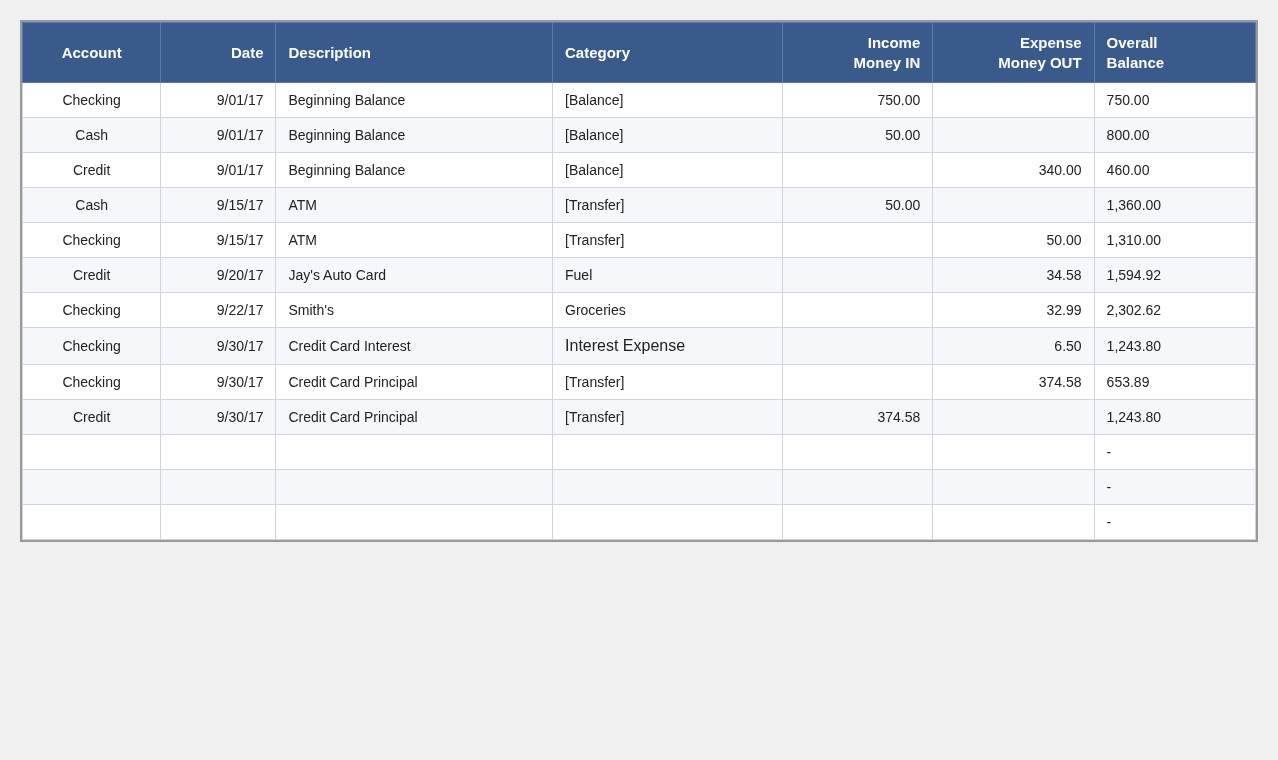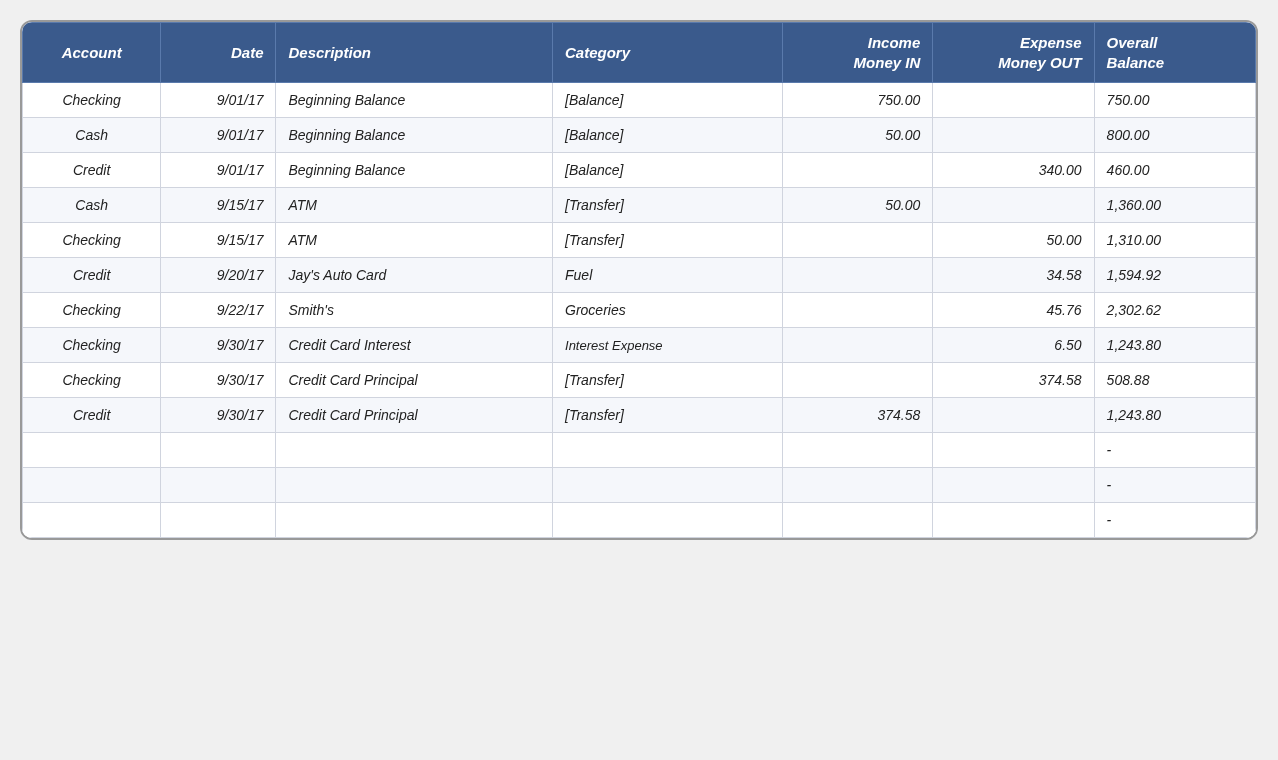--- a/index.html
+++ b/index.html
@@ -15,23 +15,22 @@
       justify-content: center;
       align-items: flex-start;
       padding: 20px;
       min-height: 760px;
       width: 1278px;
     }
 
     .table-container {
       width: 1240px;
       border: 2px solid #999;
-      border-radius: 12px;
+      border-radius: 0;
       overflow: hidden;
-      font-style: italic;
     }
 
     table {
       width: 100%;
       border-collapse: collapse;
       background: #fff;
     }
 
     thead tr {
       background: #3a5a8c;
@@ -144,40 +143,40 @@
           <td class="col-income"></td>
           <td class="col-expense">34.58</td>
           <td class="col-balance">1,594.92</td>
         </tr>
         <tr>
           <td class="col-account">Checking</td>
           <td class="col-date">9/22/17</td>
           <td class="col-description">Smith's</td>
           <td class="col-category">Groceries</td>
           <td class="col-income"></td>
-          <td class="col-expense">45.76</td>
+          <td class="col-expense">32.99</td>
           <td class="col-balance">2,302.62</td>
         </tr>
         <tr>
           <td class="col-account">Checking</td>
           <td class="col-date">9/30/17</td>
           <td class="col-description">Credit Card Interest</td>
-          <td class="col-category" style="font-size: 13px; margin-left: 43px;">Interest Expense</td>
+          <td class="col-category" style="font-size: 16px; margin-left: 43px;">Interest Expense</td>
           <td class="col-income"></td>
           <td class="col-expense">6.50</td>
           <td class="col-balance">1,243.80</td>
         </tr>
         <tr>
           <td class="col-account">Checking</td>
           <td class="col-date">9/30/17</td>
           <td class="col-description">Credit Card Principal</td>
           <td class="col-category">[Transfer]</td>
           <td class="col-income"></td>
           <td class="col-expense">374.58</td>
-          <td class="col-balance">508.88</td>
+          <td class="col-balance">653.89</td>
         </tr>
         <tr>
           <td class="col-account">Credit</td>
           <td class="col-date">9/30/17</td>
           <td class="col-description">Credit Card Principal</td>
           <td class="col-category">[Transfer]</td>
           <td class="col-income">374.58</td>
           <td class="col-expense"></td>
           <td class="col-balance">1,243.80</td>
         </tr>

